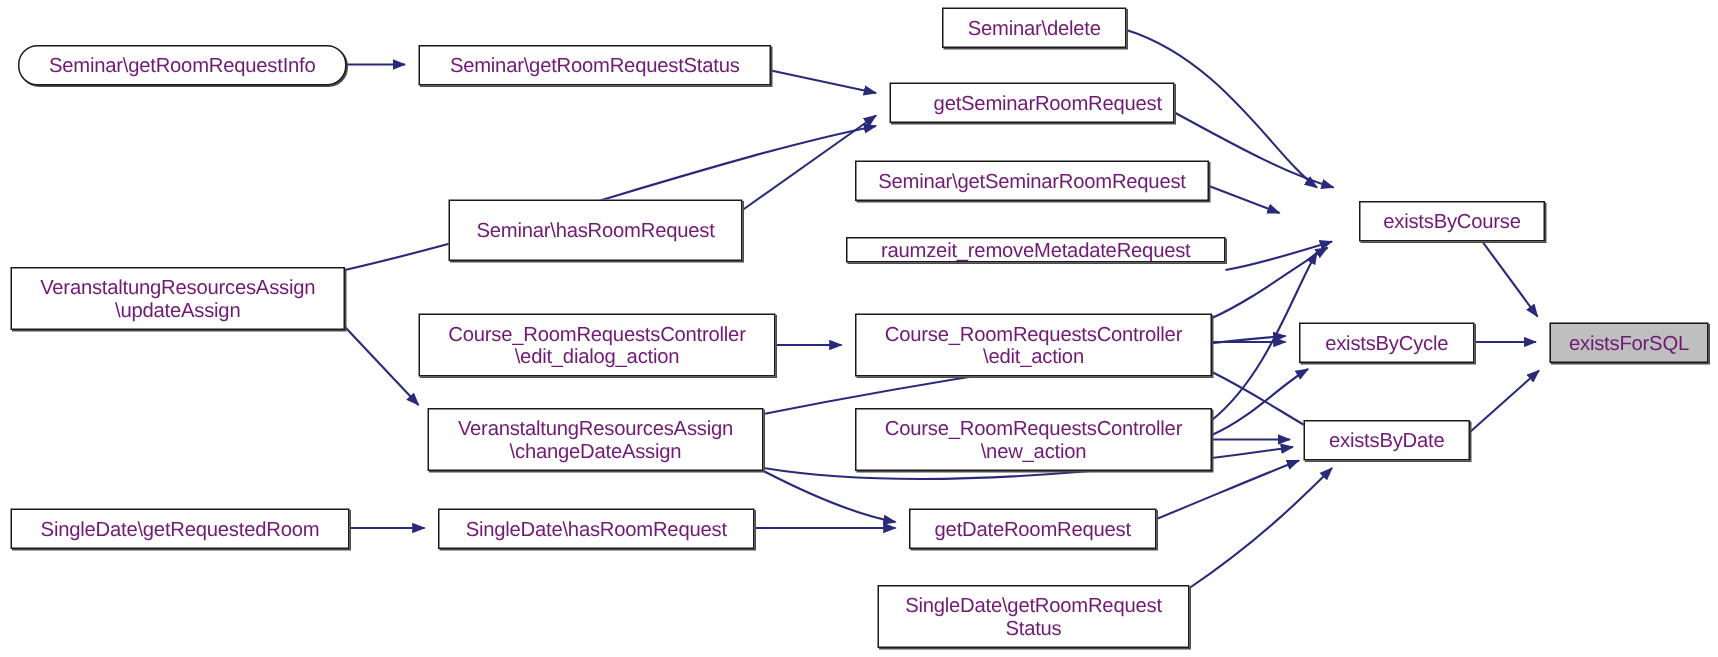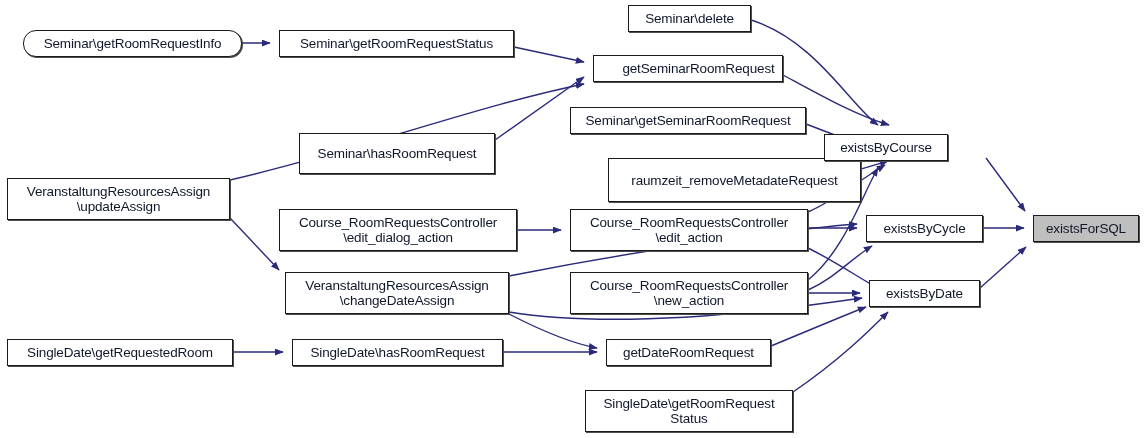--- a/index.html
+++ b/index.html
@@ -9,21 +9,21 @@
   #edges{position:absolute;left:0;top:0;width:1145px;height:438px;pointer-events:none;}
   .node{
     position:absolute;
     box-sizing:border-box;
     border:1px solid #1a1a1a;
     background:#ffffff;
     display:flex;
     align-items:center;
     justify-content:center;
     text-align:center;
-    color:#0f172a;
+    color:#701a75;
     font-size:13.5px;
     line-height:15px;
     letter-spacing:-0.15px;
     white-space:pre-line;
     box-shadow:1px 1px 0 #4d4d4d;
   }
   .node.highlight{background:#bfbfbf;}
   .node .lbl{display:block;padding:0 5px;}
 </style>
 </head>
@@ -61,28 +61,28 @@
         <path d="M793,392 C840,360 870,330 888,312" fill="none" stroke="#2a2a7a" stroke-width="1.4" marker-end="url(#arrowhead)"></path>
         <path d="M980,288 L1026,247" fill="none" stroke="#2a2a7a" stroke-width="1.4" marker-end="url(#arrowhead)"></path>
         <path d="M233,352 L283,352" fill="none" stroke="#2a2a7a" stroke-width="1.4" marker-end="url(#arrowhead)"></path>
         <path d="M503,352 L597,352" fill="none" stroke="#2a2a7a" stroke-width="1.4" marker-end="url(#arrowhead)"></path>
         <path d="M230,218 L279,270" fill="none" stroke="#2a2a7a" stroke-width="1.4" marker-end="url(#arrowhead)"></path>
         <path d="M509,314 C540,330 570,343 597,348" fill="none" stroke="#2a2a7a" stroke-width="1.4" marker-end="url(#arrowhead)"></path>
       </g>
   </svg>
 
   <div id="nodes">
-      <div class="node" style="left: 23px; top: 30px; width: 219px; height: 27px; border-radius: 13px;"><span class="lbl">Seminar\getRoomRequestInfo</span></div>
+      <div class="node" style="left: 12px; top: 30px; width: 219px; height: 27px; border-radius: 13px;"><span class="lbl">Seminar\getRoomRequestInfo</span></div>
       <div class="node" style="left: 279px; top: 30px; width: 235px; height: 27px;"><span class="lbl">Seminar\getRoomRequestStatus</span></div>
       <div class="node" style="left: 628px; top: 5px; width: 123px; height: 27px;"><span class="lbl">Seminar\delete</span></div>
       <div class="node" style="left: 593px; top: 55px; width: 190px; height: 27px; padding-left: 21px;"><span class="lbl">getSeminarRoomRequest</span></div>
       <div class="node" style="left: 570px; top: 107px; width: 236px; height: 27px;"><span class="lbl">Seminar\getSeminarRoomRequest</span></div>
       <div class="node" style="left: 299px; top: 133px; width: 196px; height: 41px;"><span class="lbl">Seminar\hasRoomRequest</span></div>
-      <div class="node" style="left: 564px; top: 158px; width: 253px; height: 44px; margin-left: 44px;"><span class="lbl">raumzeit_removeMetadateRequest</span></div>
-      <div class="node" style="left: 824px; top: 134px; width: 124px; height: 27px;"><span class="lbl">existsByCourse</span></div>
+      <div class="node" style="left: 564px; top: 158px; width: 253px; height: 17px;"><span class="lbl">raumzeit_removeMetadateRequest</span></div>
+      <div class="node" style="left: 906px; top: 134px; width: 124px; height: 27px;"><span class="lbl">existsByCourse</span></div>
       <div class="node" style="left: 7px; top: 178px; width: 223px; height: 42px;"><span class="lbl">VeranstaltungResourcesAssign
 \updateAssign</span></div>
       <div class="node" style="left: 279px; top: 209px; width: 238px; height: 42px;"><span class="lbl">Course_RoomRequestsController
 \edit_dialog_action</span></div>
       <div class="node" style="left: 570px; top: 209px; width: 238px; height: 42px;"><span class="lbl">Course_RoomRequestsController
 \edit_action</span></div>
       <div class="node" style="left: 866px; top: 215px; width: 117px; height: 27px;"><span class="lbl">existsByCycle</span></div>
       <div class="node highlight" style="left: 1033px; top: 215px; width: 106px; height: 27px;"><span class="lbl">existsForSQL</span></div>
       <div class="node" style="left: 285px; top: 272px; width: 224px; height: 42px;"><span class="lbl">VeranstaltungResourcesAssign
 \changeDateAssign</span></div>

